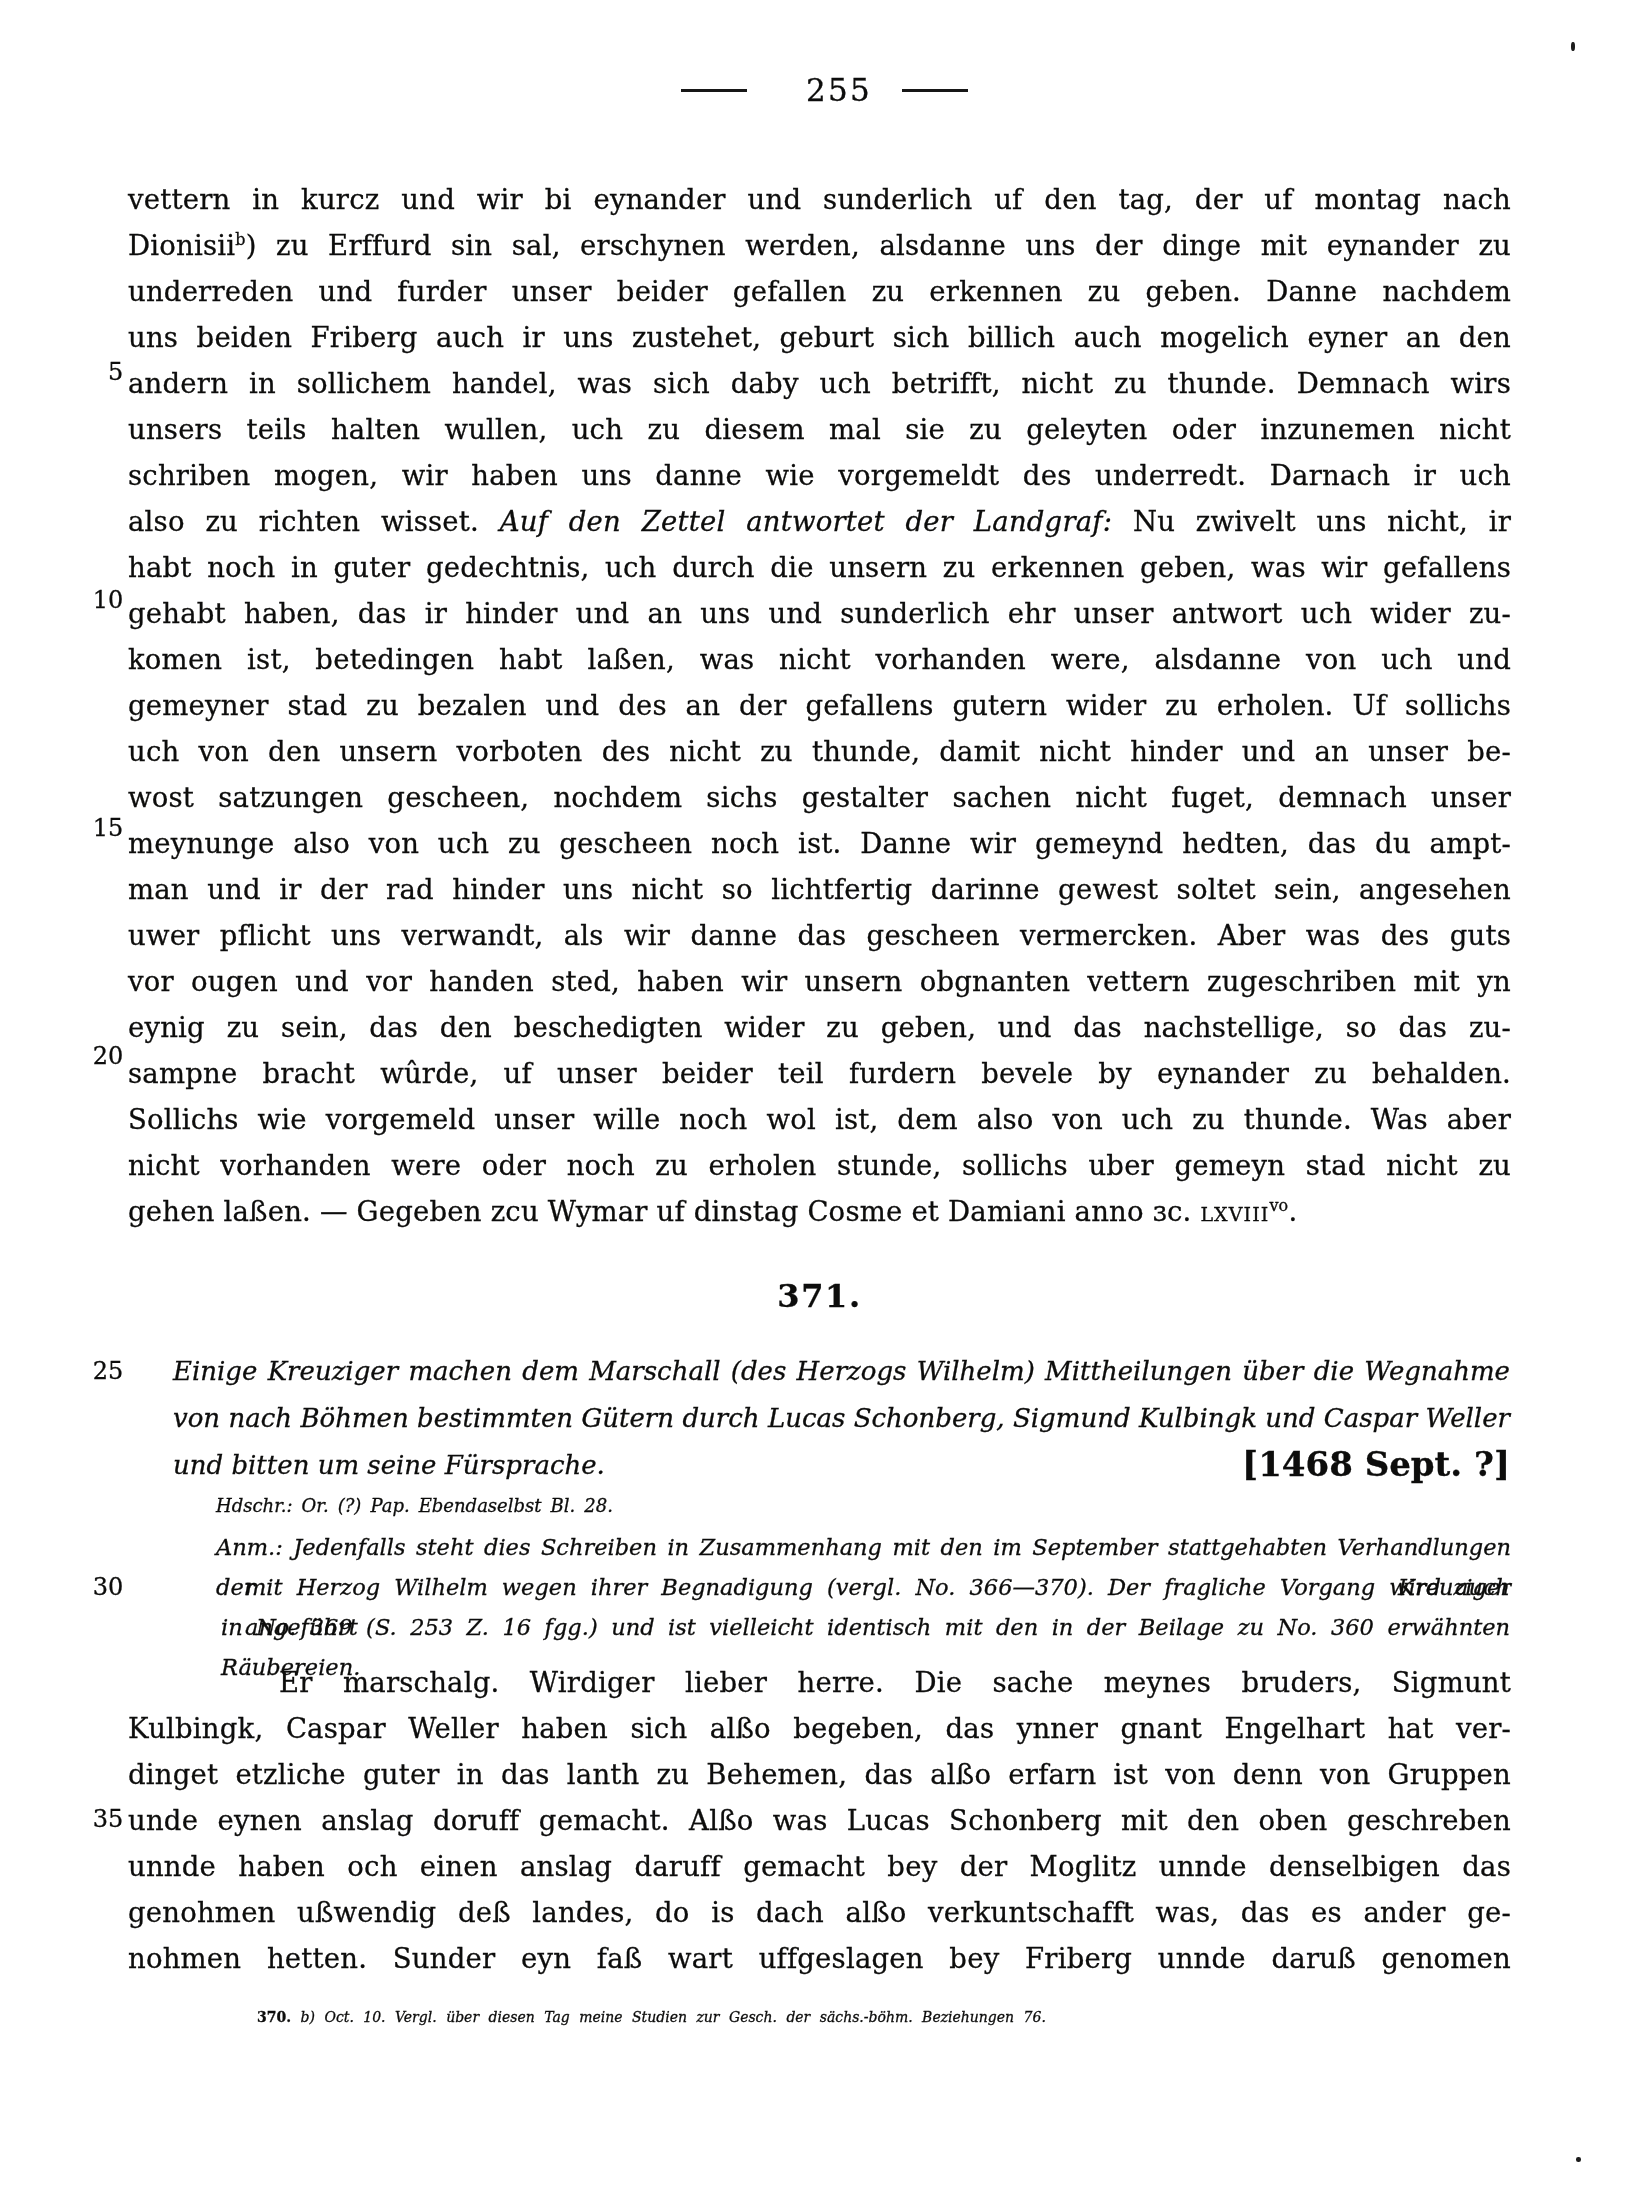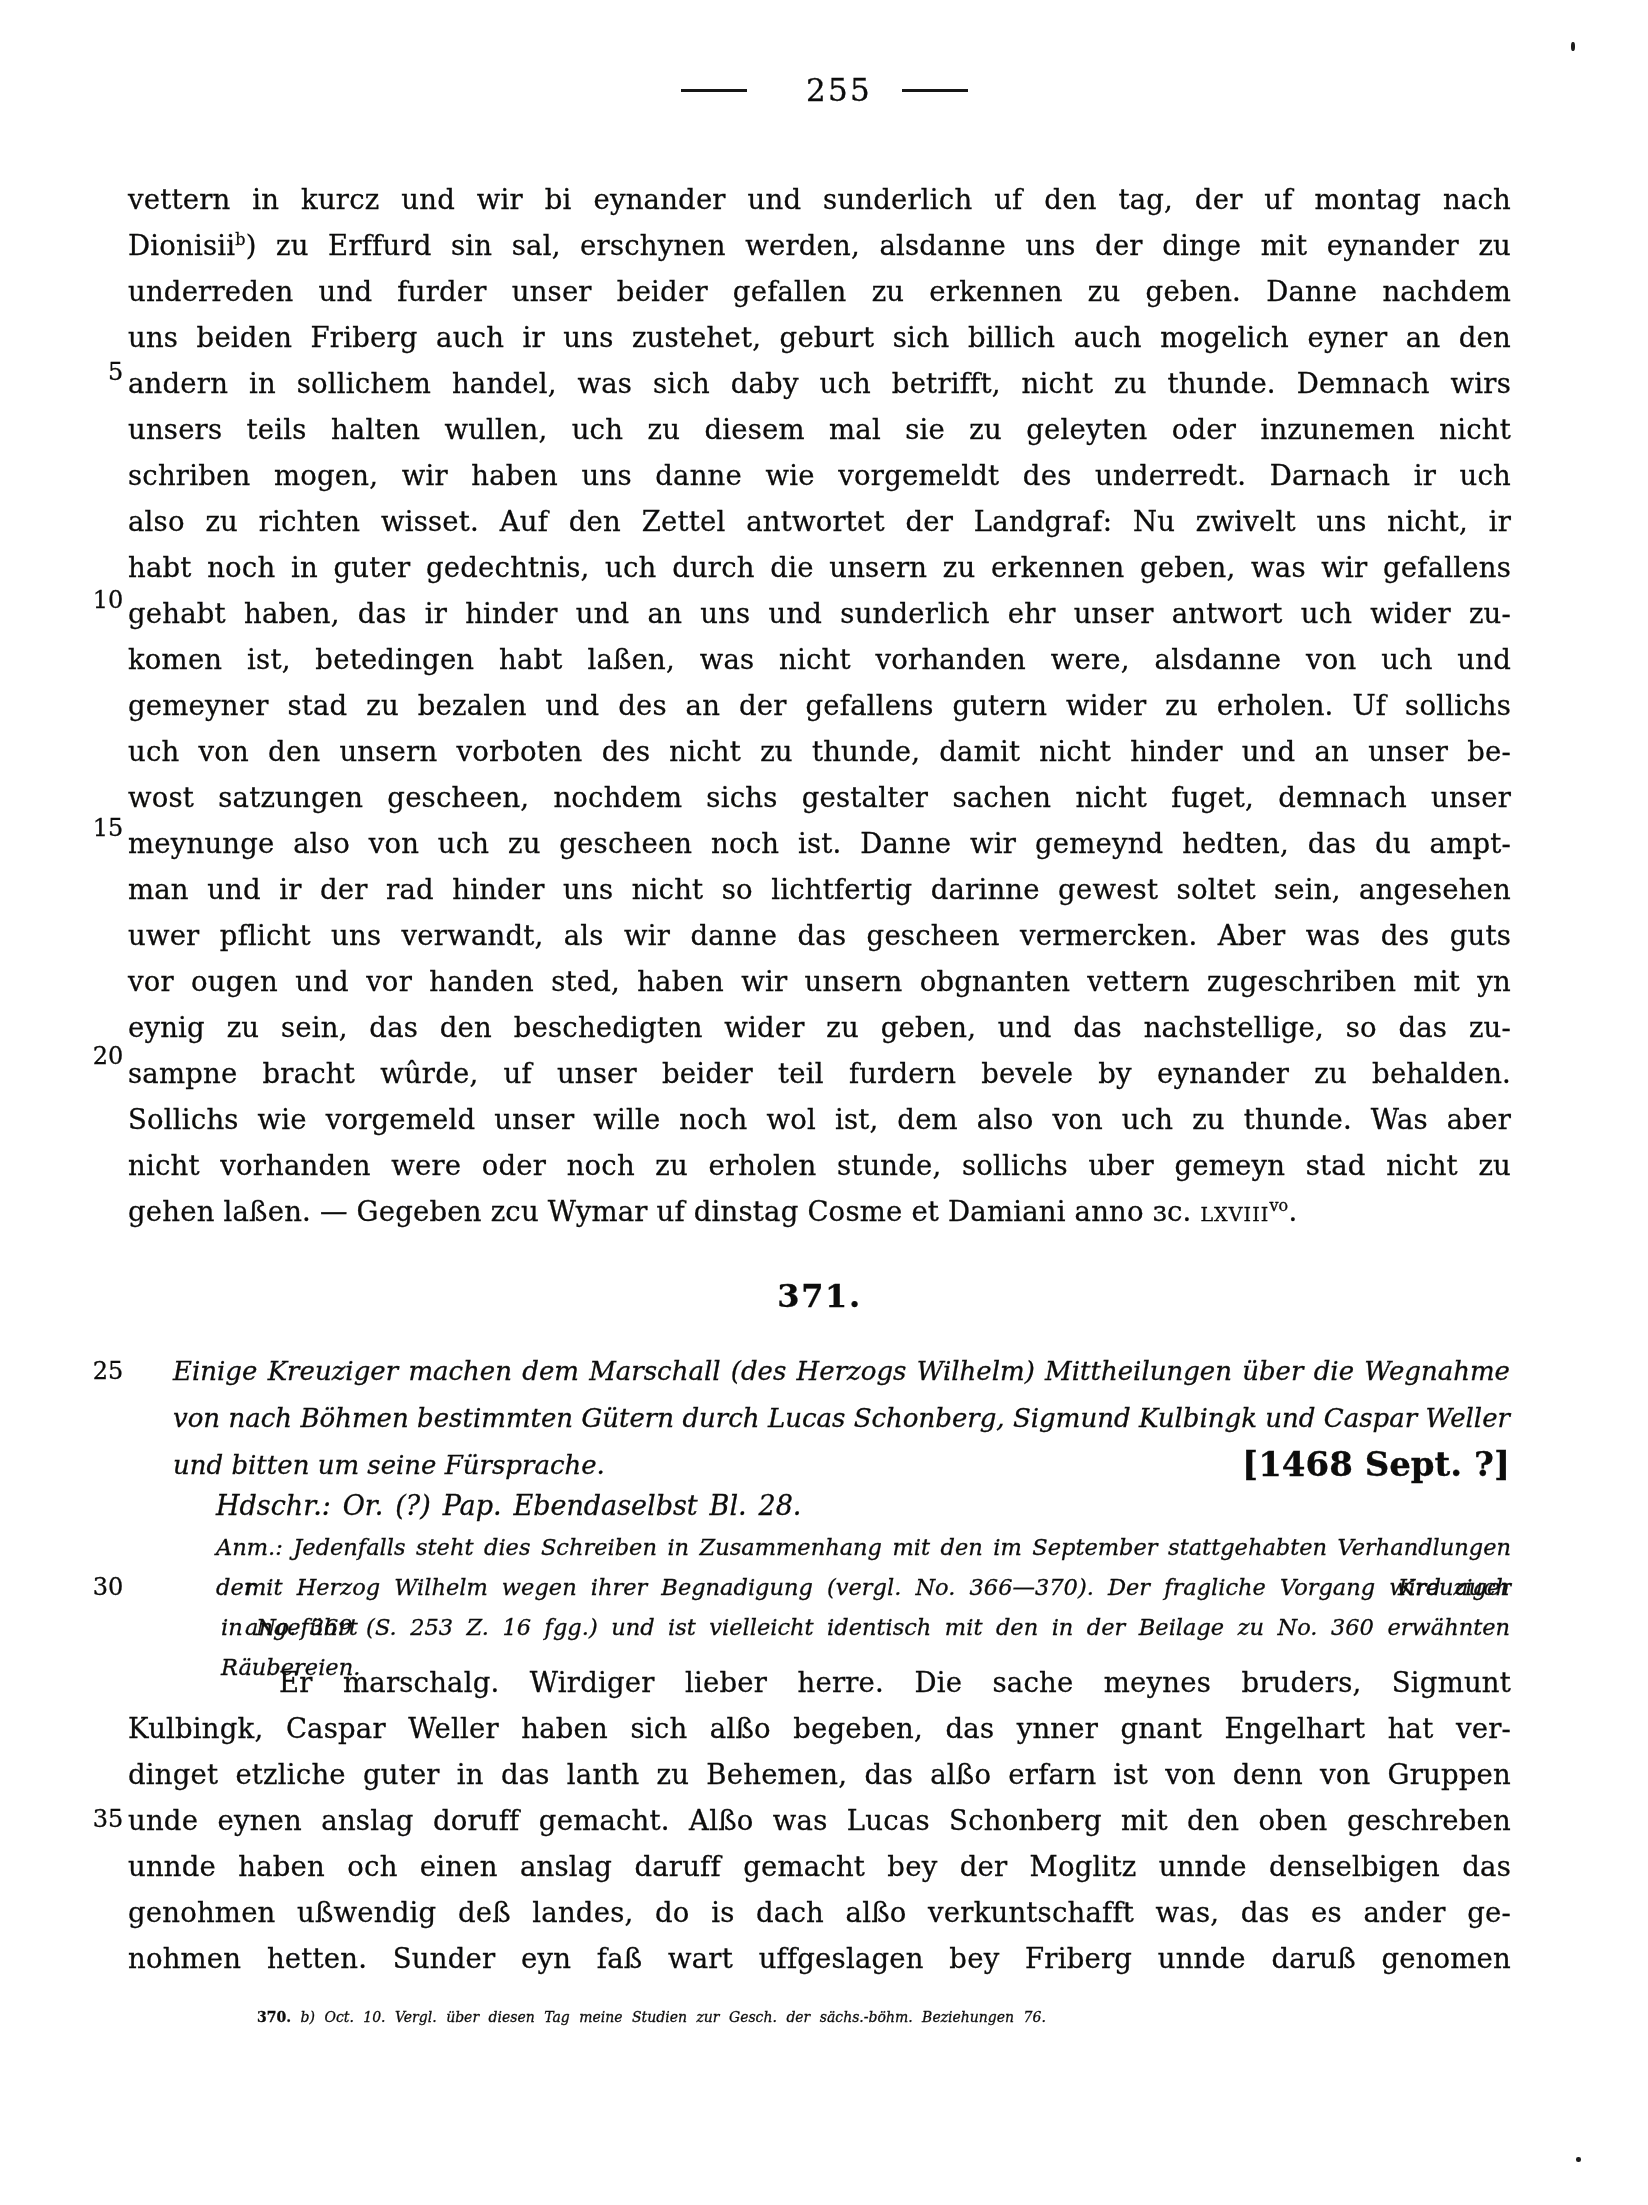--- a/index.html
+++ b/index.html
@@ -23,21 +23,21 @@
 
   
   .letter370 { position: absolute; left: 128px; top: 176px; width: 1383px; }
   .tl {
     height: 46px; line-height: 46px; font-size: 27.5px;
     text-align: justify; text-align-last: justify;
     letter-spacing: 0.2px; white-space: normal;
   }
   .tl.endline { text-align-last: left; }
   sup.note { font-size: 58%; vertical-align: super; line-height: 0; }
-  .inline-italic { }
+  .inline-italic { font-style: italic; }
   .sc { font-variant: small-caps; letter-spacing: 1.1px; }
 
   
   .lineno {
     position: absolute; left: 20.3px; width: 103px; text-align: right;
     font-size: 24px; line-height: 46px;
   }
 
   
   .heading371 {
@@ -54,21 +54,21 @@
   .sline { height: 47px; line-height: 47px; text-align: justify; text-align-last: justify; margin-left: 8px; }
   .sline.endline { text-align-last: left; }
   .datebadge {
     position: absolute; right: 0; top: 93px; height: 47px; line-height: 47px;
     font-style: normal; font-weight: bold; font-size: 34px;
   }
 
   
   .hdschr {
     position: absolute; left: 216px; top: 1488px;
-    font-style: italic; font-size: 27px; line-height: 35px; word-spacing: 3.3px;
+    font-style: italic; font-size: 18px; line-height: 35px; word-spacing: 3.3px;
   }
   .anm {
     position: absolute; font-style: italic; font-size: 22.5px;
     height: 40px; line-height: 40px;
     text-align: justify; text-align-last: justify;
   }
   .anm1 { left: 216px; top: 1527px; width: 1295px; }
   .anm2 { left: 245px; top: 1567px; width: 1265px; }
   .anm3 { left: 221px; top: 1607px; width: 1289px; }
 

